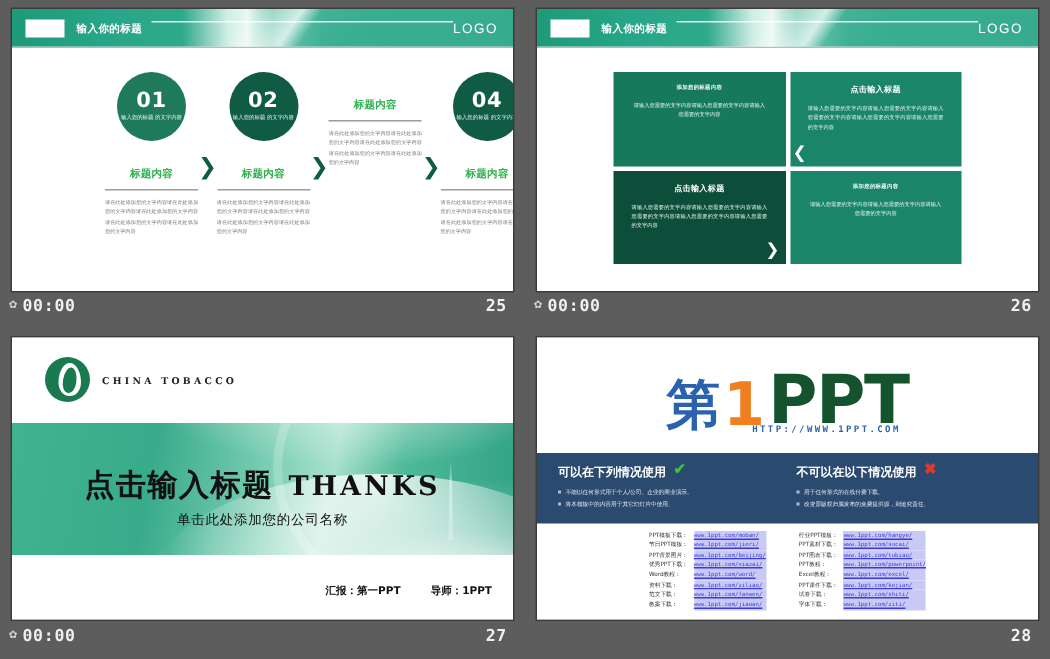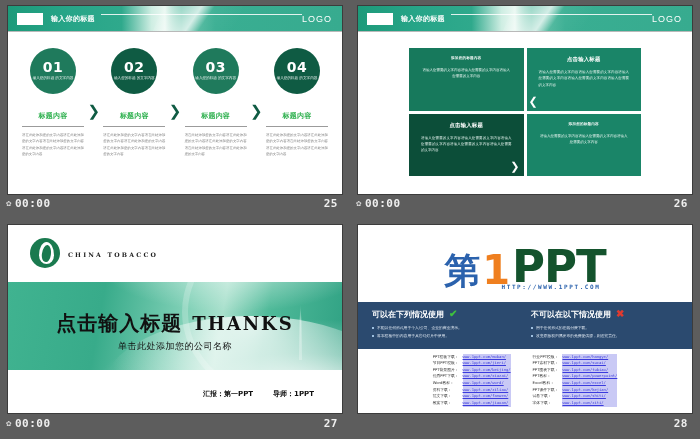--- a/index.html
+++ b/index.html
@@ -53,21 +53,21 @@
     font-family:"DejaVu Sans", sans-serif; font-weight:bold; letter-spacing:.3px;
   }
   .hdr-rule { flex:1; height:1px; background:rgba(255,255,255,.85); margin:8px 0 0 6px; align-self:flex-start;}
   .hdr-logo {
     margin-left:auto; margin-right:10px; font-size:9px; color:#fff;
     letter-spacing:1px; font-family:"Liberation Sans",sans-serif; z-index:2;
   }
   .hdr-underline { height:1px; background:#b9b9b9; width:100%; }
 
   
-  .proc { display:flex; align-items:flex-start; justify-content:space-between; padding:16px 14px 0 14px; }
+  .proc { display:flex; align-items:flex-start; justify-content:space-between; padding:16px 14px 0 14px;margin-left:48px; }
   .proc-col { width:62px; display:flex; flex-direction:column; align-items:center; }
   .circ {
     width:46px; height:46px; border-radius:50%;
     display:flex; flex-direction:column; align-items:center; justify-content:center;
     color:#fff; line-height:1;
   }
   .circ.c-light { background:#1f7a5c; }
   .circ.c-dark  { background:#0f5b43; }
   .circ-num { font-size:14px; font-weight:bold; font-family:"DejaVu Sans",sans-serif; letter-spacing:.5px;}
   .circ-sub { font-size:3.6px; margin-top:2px; text-align:center; line-height:1.5; opacity:.92;
@@ -156,21 +156,21 @@
     border-radius:50%;
     border:6px solid rgba(255,255,255,.22);
   }
   .thanks-row { position:absolute; left:0; top:28px; width:100%; text-align:center; }
   .thanks-cn { font-size:20px; font-weight:bold; color:#111; font-family:"DejaVu Sans",sans-serif;
                letter-spacing:1px; }
   .thanks-en { font-size:18px; color:#111; font-family:"DejaVu Serif",serif; letter-spacing:2px;
                margin-left:10px; font-weight:bold;}
   .thanks-sub { position:absolute; left:0; top:58px; width:100%; text-align:center;
                 font-size:9px; color:#111; font-family:"DejaVu Sans",sans-serif; letter-spacing:.5px;}
-  .foot27 { position:absolute; right:28px; bottom:14px; display:flex; gap:20px;
+  .foot27 { position:absolute; right:14px; bottom:14px; display:flex; gap:20px;
             font-size:7px; font-weight:bold; color:#111; font-family:"DejaVu Sans",sans-serif; }
 
   
   .s28 { background:#fff; height:100%; position:relative; }
   .brand { text-align:center; padding-top:22px; position:relative; }
   .brand-line { display:inline-flex; align-items:flex-end; line-height:.9; }
   .b-di { font-size:36px; font-weight:bold; color:#2b62ad; font-family:"DejaVu Sans",sans-serif;}
   .b-one { font-size:40px; font-weight:bold; color:#ef7f1f; font-family:"DejaVu Sans",sans-serif; margin:0 2px;}
   .b-ppt { font-size:45px; font-weight:bold; color:#14532d; font-family:"DejaVu Sans",sans-serif; letter-spacing:-1px;}
   .b-url { font-size:6px; color:#2b62ad; letter-spacing:1.6px; font-family:"DejaVu Sans Mono",monospace;
@@ -226,25 +226,20 @@
             <div class="circ-num">02</div>
             <div class="circ-sub">输入您的标题
 的文字内容</div>
           </div>
           <div class="proc-title">标题内容</div>
           <div class="proc-rule"></div>
           <div class="proc-body">请在此处添加您的文字内容请在此处添加您的文字内容请在此处添加您的文字内容请在此处添加您的文字内容请在此处添加您的文字内容</div>
         </div>
         <div class="chev">❯</div>
         <div class="proc-col">
-          <div class="circ c-light">
-            <div class="circ-num">03</div>
-            <div class="circ-sub">输入您的标题
-的文字内容</div>
-          </div>
           <div class="proc-title">标题内容</div>
           <div class="proc-rule"></div>
           <div class="proc-body">请在此处添加您的文字内容请在此处添加您的文字内容请在此处添加您的文字内容请在此处添加您的文字内容请在此处添加您的文字内容</div>
         </div>
         <div class="chev">❯</div>
         <div class="proc-col">
           <div class="circ c-dark">
             <div class="circ-num">04</div>
             <div class="circ-sub">输入您的标题
 的文字内容</div>

